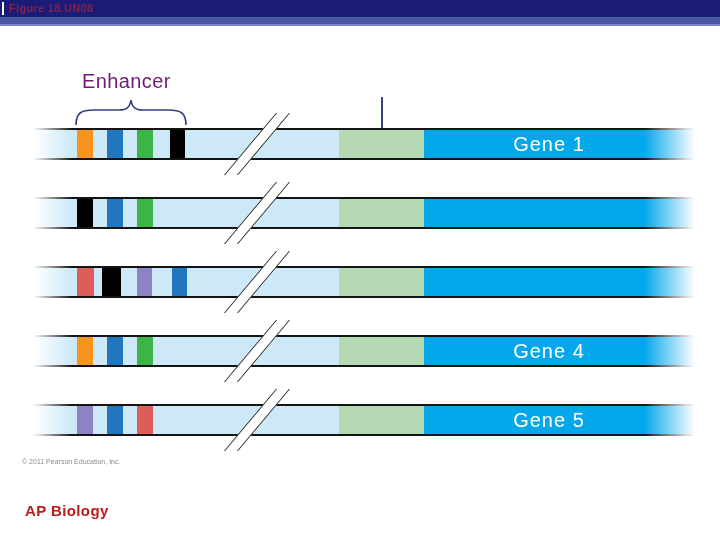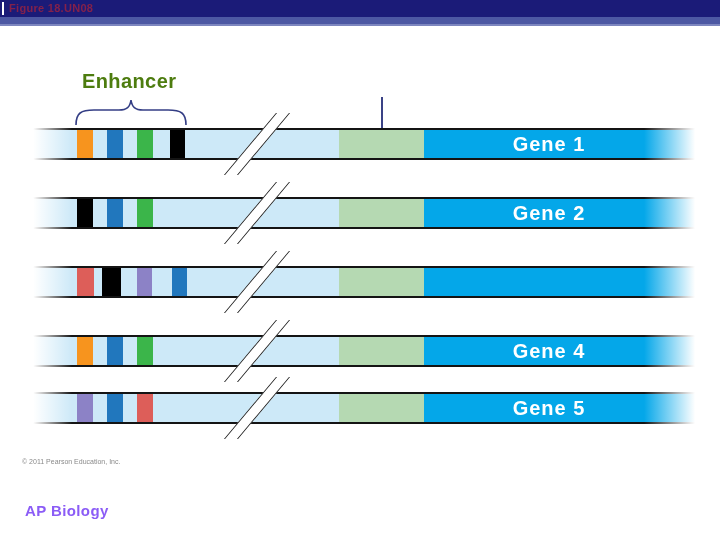--- a/index.html
+++ b/index.html
@@ -8,47 +8,47 @@
 
   
   .header-navy{position:absolute;left:0;top:0;width:720px;height:17px;background:#1b1b78;}
   .header-tick{position:absolute;left:2px;top:2px;width:2px;height:13px;background:#fff;}
   .figure-label{position:absolute;left:9px;top:2px;font-size:11px;font-weight:700;color:#84214b;
                 letter-spacing:.3px;white-space:nowrap;}
   .header-slate{position:absolute;left:0;top:17px;width:720px;height:7px;background:#4d58a3;}
   .header-slate2{position:absolute;left:0;top:24px;width:720px;height:2px;background:#7d86bf;}
 
   
-  .big-label{position:absolute;font-size:20px;font-weight:700;color:#4d7c0f;
+  .big-label{position:absolute;font-size:20px;font-weight:400;color:#701a75;
              letter-spacing:.4px;white-space:nowrap;}
   #enhancer-label{left:82px;top:70px;}
   #promoter-label{left:327px;top:75px;}
   #enhancer-brace{position:absolute;left:74px;top:98px;}
   #promoter-line{position:absolute;left:381px;top:97px;width:2px;height:53px;background:#3a4286;}
 
   
   .row{position:absolute;left:0;width:720px;height:32px;}
   .bar{position:absolute;left:28px;top:0;width:672px;height:28px;background:#cde9f8;
        border-top:2px solid #141414;border-bottom:2px solid #141414;}
   .seg{position:absolute;top:0;height:28px;}
   .promoter-seg{left:311px;width:85px;background:#b5d9b2;}
   .gene-seg{left:396px;width:276px;background:#04a7e9;}
   .ctrl{position:absolute;top:0;height:28px;}
   .gene-label{position:absolute;left:396px;top:0;width:250px;height:28px;line-height:28px;
-              text-align:center;color:#fff;font-size:20px;font-weight:700;letter-spacing:1px;}
+              text-align:center;color:#fff;font-size:20px;font-weight:400;letter-spacing:1px;}
   .fade-left{position:absolute;left:28px;top:-3px;width:44px;height:38px;
              background:linear-gradient(to right,#fff 12%,rgba(255,255,255,0));}
   .fade-right{position:absolute;left:644px;top:-3px;width:58px;height:38px;
               background:linear-gradient(to right,rgba(255,255,255,0),#fff 88%);}
   .break{position:absolute;left:250px;top:-15px;width:12px;height:62px;background:#fff;
          border-left:1.5px solid #111;border-right:1.5px solid #111;transform:skewX(-40deg);}
 
   
   .copyright{position:absolute;left:22px;top:458px;font-size:7px;color:#8a8a8a;white-space:nowrap;}
-  .brand{position:absolute;left:25px;top:502px;font-size:15px;font-weight:700;color:#8b5cf6;
+  .brand{position:absolute;left:25px;top:502px;font-size:15px;font-weight:700;color:#b91c1c;
          letter-spacing:.4px;white-space:nowrap;}
 </style>
 </head>
 <body>
 
 <div id="stage">
 
   <div class="header-navy"></div>
   <div class="header-tick"></div>
   <div class="figure-label">Figure 18.UN08</div>
@@ -76,21 +76,20 @@
         <div class="fade-left"></div>
         <div class="fade-right"></div>
       </div>
       <div class="row" style="top: 197px;">
         <div class="bar">
           <div class="seg promoter-seg"></div>
           <div class="seg gene-seg"></div>
           <div class="ctrl" style="left: 49px; width: 16px; background: rgb(0, 0, 0);"></div>
           <div class="ctrl" style="left: 79px; width: 16px; background: rgb(33, 119, 189);"></div>
           <div class="ctrl" style="left: 109px; width: 16px; background: rgb(59, 181, 74);"></div>
-          <div class="gene-label">Gene 2</div>
         </div>
         <div class="break"></div>
         <div class="fade-left"></div>
         <div class="fade-right"></div>
       </div>
       <div class="row" style="top: 266px;">
         <div class="bar">
           <div class="seg promoter-seg"></div>
           <div class="seg gene-seg"></div>
           <div class="ctrl" style="left: 49px; width: 17px; background: rgb(221, 94, 89);"></div>
@@ -108,21 +107,21 @@
           <div class="seg gene-seg"></div>
           <div class="ctrl" style="left: 49px; width: 16px; background: rgb(247, 148, 30);"></div>
           <div class="ctrl" style="left: 79px; width: 16px; background: rgb(33, 119, 189);"></div>
           <div class="ctrl" style="left: 109px; width: 16px; background: rgb(59, 181, 74);"></div>
           <div class="gene-label">Gene 4</div>
         </div>
         <div class="break"></div>
         <div class="fade-left"></div>
         <div class="fade-right"></div>
       </div>
-      <div class="row" style="top: 392px;">
+      <div class="row" style="top: 404px;">
         <div class="bar">
           <div class="seg promoter-seg"></div>
           <div class="seg gene-seg"></div>
           <div class="ctrl" style="left: 49px; width: 16px; background: rgb(140, 130, 198);"></div>
           <div class="ctrl" style="left: 79px; width: 16px; background: rgb(33, 119, 189);"></div>
           <div class="ctrl" style="left: 109px; width: 16px; background: rgb(221, 94, 89);"></div>
           <div class="gene-label">Gene 5</div>
         </div>
         <div class="break"></div>
         <div class="fade-left"></div>

